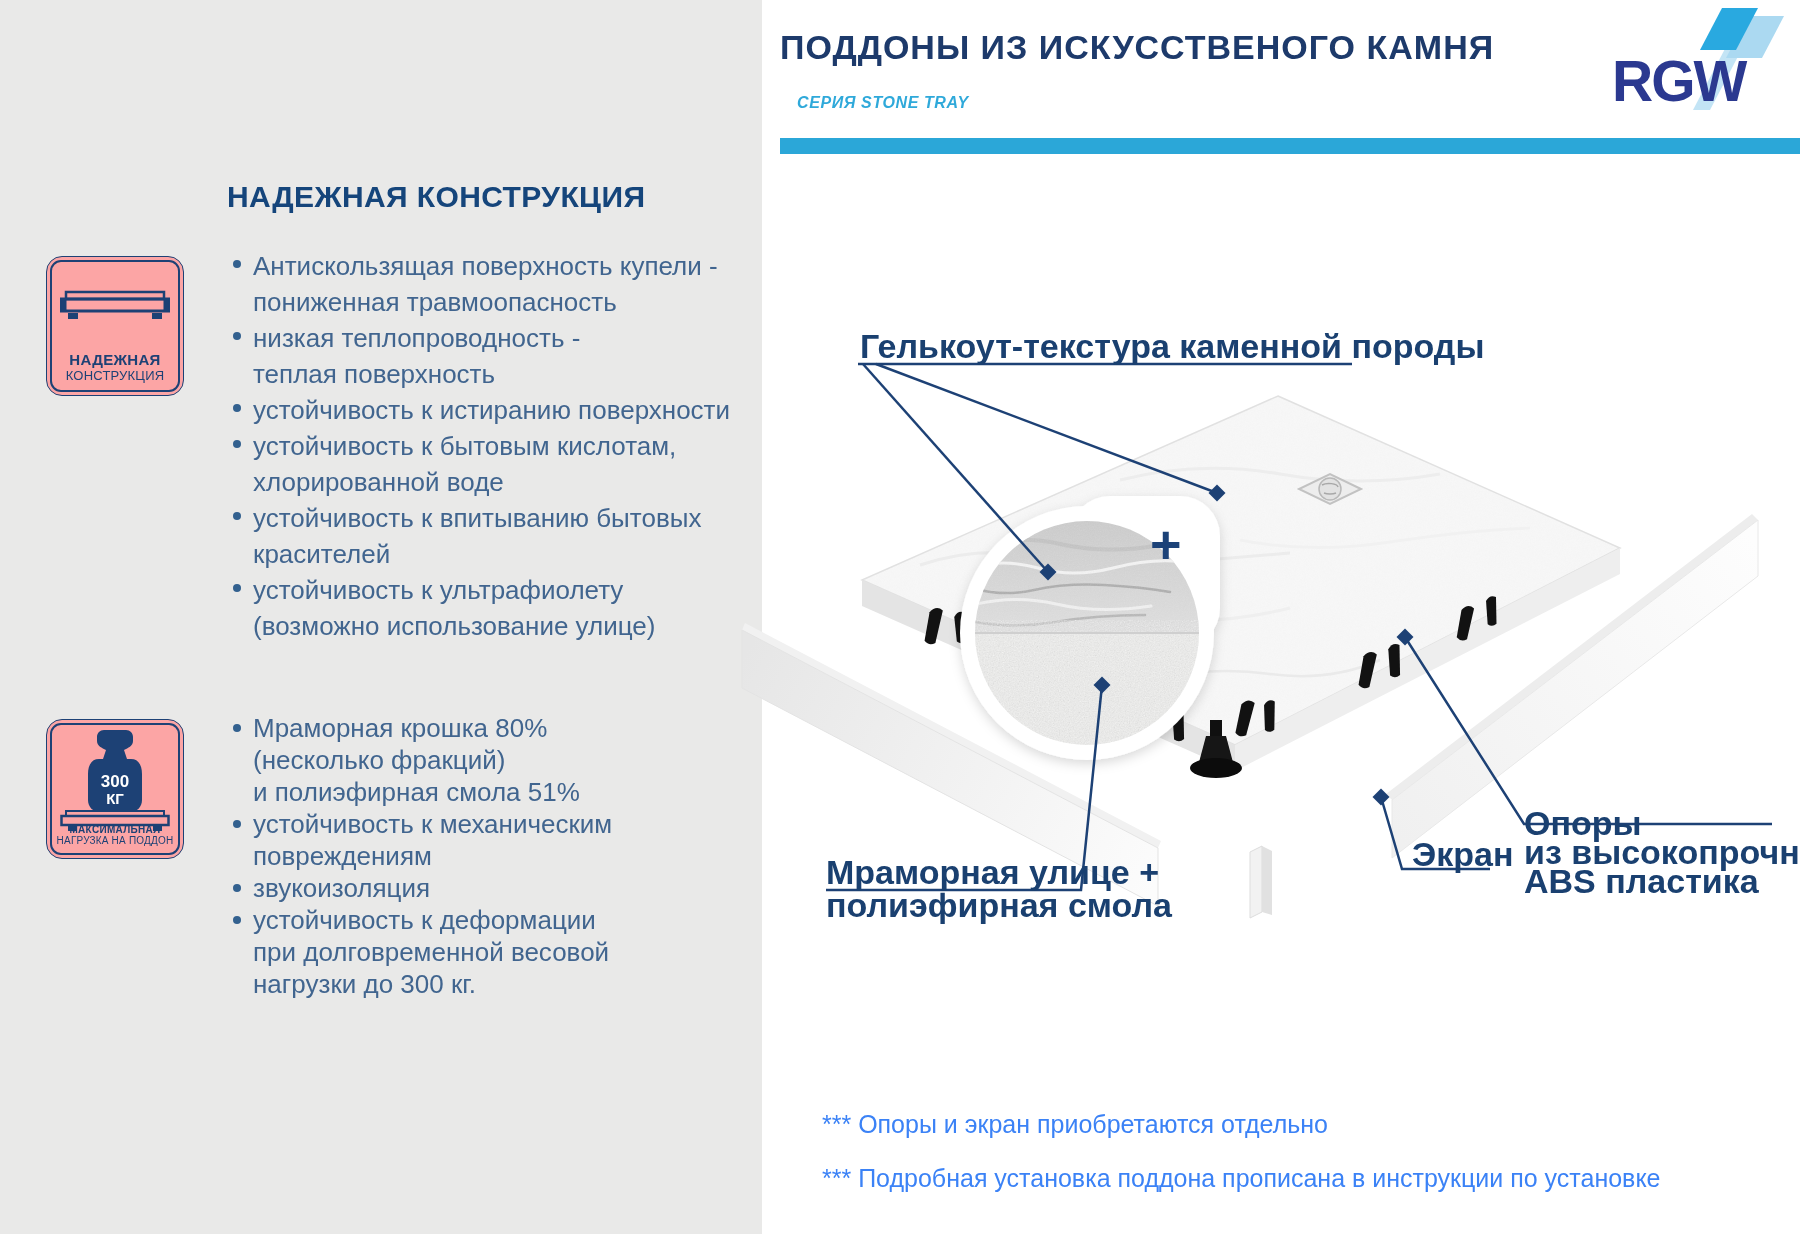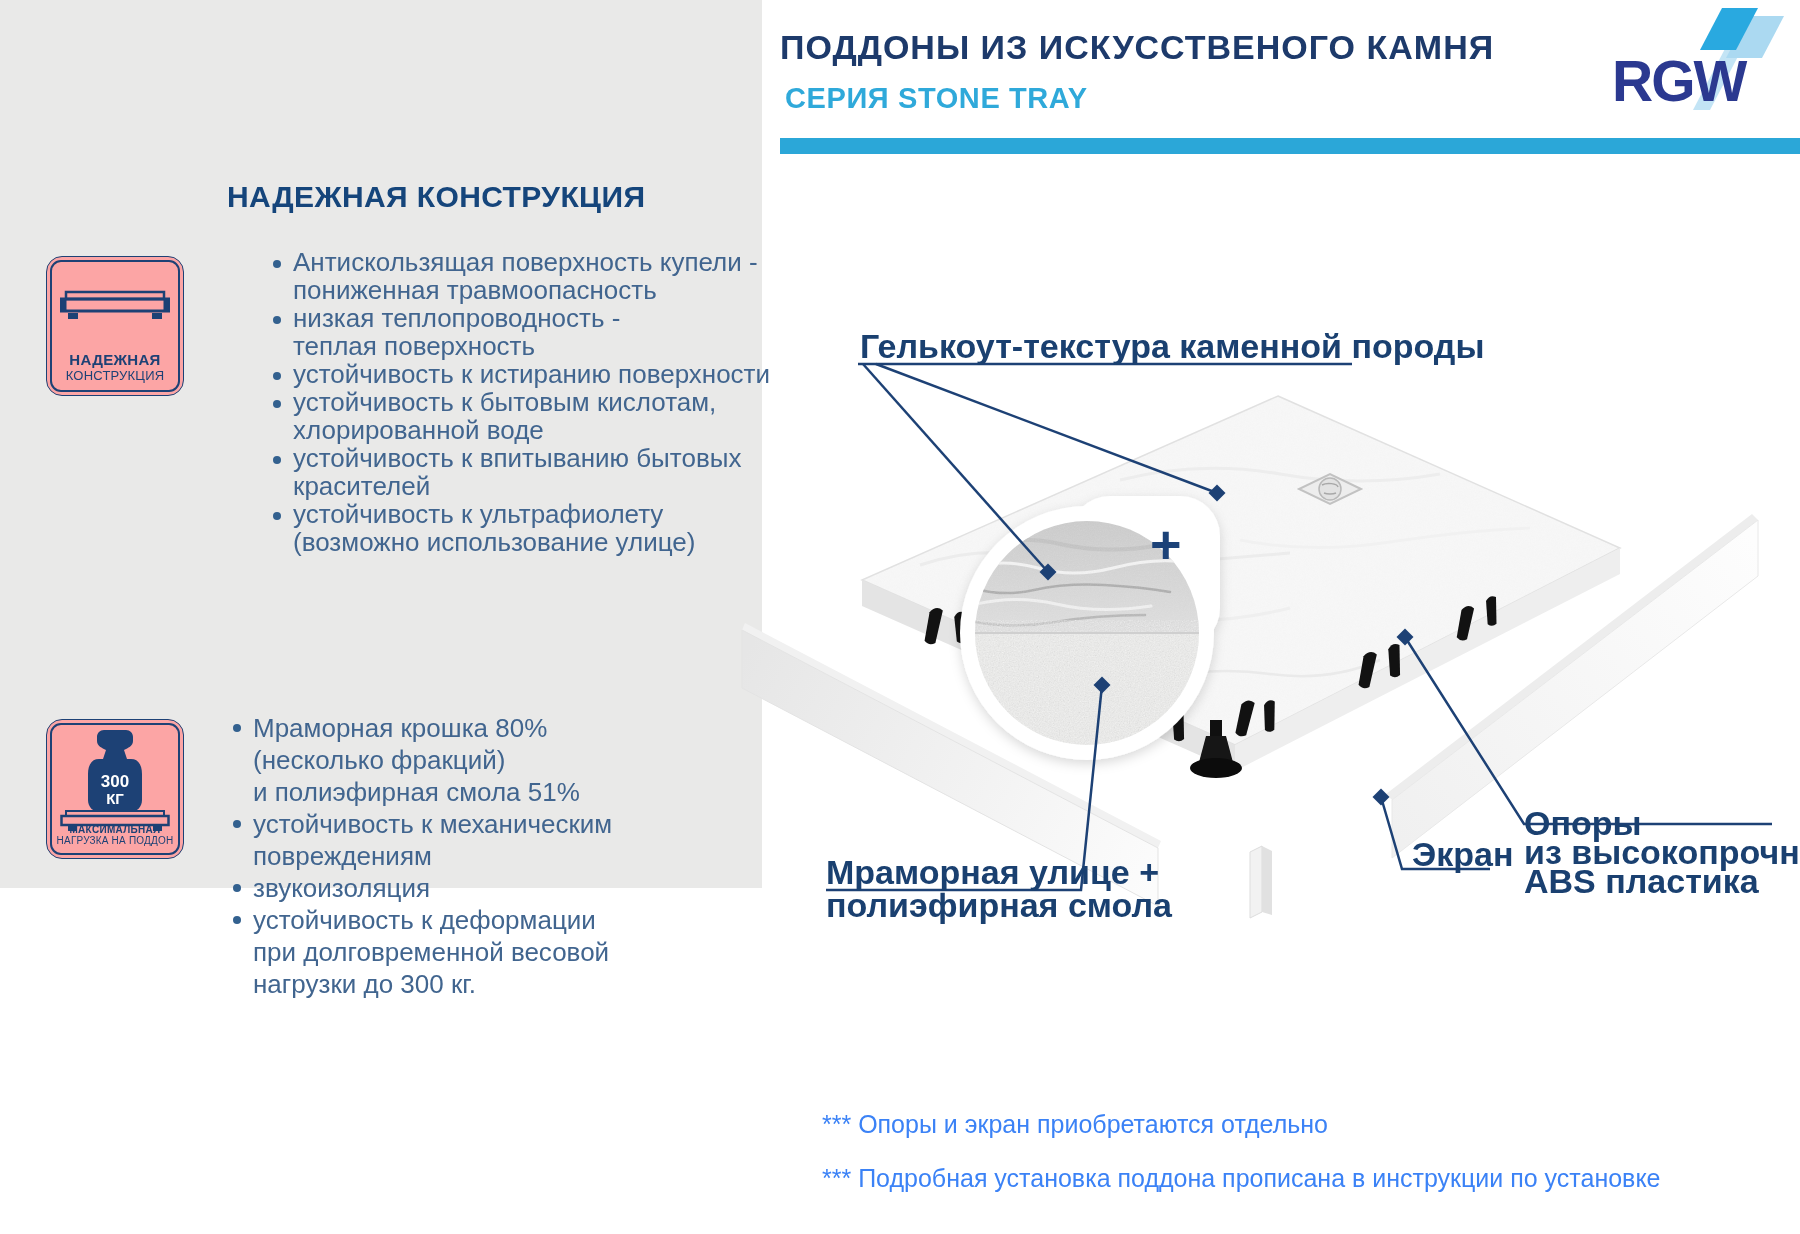--- a/index.html
+++ b/index.html
@@ -1,24 +1,24 @@
 <!DOCTYPE html>
 <html lang="ru"><head>
 <meta charset="utf-8">
 <style>
   html,body{margin:0;padding:0;background:#fff;}
   body{font-family:"Liberation Sans",sans-serif;}
   .page{position:relative;width:1800px;height:1234px;background:#ffffff;overflow:hidden;}
 
   
-  .left-panel{position:absolute;left:0;top:0;width:762px;height:888px;background:#e9e9e8;}
+  .left-panel{position:absolute;left:0;top:0;width:762px;height:1234px;background:#e9e9e8;}
   .panel-heading{position:absolute;left:227px;top:180px;margin:0;font-size:30px;font-weight:bold;
     color:#15457b;letter-spacing:.4px;white-space:nowrap;}
   .flist{position:absolute;width:500px;color:#41658f;font-size:26px;}
-  .list1{left:253px;top:248px;line-height:28px;margin-left:40px;}
+  .list1{left:253px;top:248px;line-height:36px;}
   .list2{left:253px;top:712px;line-height:32px;}
   .li{position:relative;margin:0;}
   .li .dot{position:absolute;left:-20px;top:12px;width:8px;height:8px;border-radius:50%;background:#33618f;}
   .li-text{white-space:pre-line;}
 
   
   .badge{position:absolute;width:136px;height:138px;background:#fca5a5;border:1.5px solid #1d4175;border-radius:16px;}
   .badge-inner{position:absolute;inset:3px;border:2px solid #1d4175;border-radius:11px;}
   .badge1{left:46px;top:256px;}
   .badge2{left:46px;top:719px;}
@@ -28,22 +28,22 @@
   .badge-text{position:absolute;left:0;right:0;bottom:12px;text-align:center;color:#1d4175;}
   .badge-l1{font-weight:bold;letter-spacing:.3px;}
   .badge1 .badge-l1{font-size:15px;}
   .badge1 .badge-l2{font-size:13px;letter-spacing:.2px;}
   .badge2 .badge-l1{font-size:10px;}
   .badge2 .badge-l2{font-size:10px;letter-spacing:.2px;}
 
   
   .title{position:absolute;left:780px;top:28px;margin:0;font-size:34px;font-weight:bold;
     color:#1d3a6b;letter-spacing:1px;white-space:nowrap;}
-  .subtitle{position:absolute;left:781px;top:78px;margin:4px;font-size:29px;font-weight:bold;
-    color:#2fa9da;letter-spacing:.6px;white-space:nowrap;}
+  .subtitle{position:absolute;left:781px;top:78px;margin:16px;font-size:16px;font-weight:bold;
+    color:#2fa9da;letter-spacing:.6px;white-space:nowrap;font-style:italic;}
   .accent-bar{position:absolute;left:780px;top:138px;width:1020px;height:16px;background:#2ba7d8;}
   .logo{position:absolute;left:1600px;top:0;width:200px;height:115px;}
 
   
   .diagram{position:absolute;left:0;top:0;width:1800px;height:1234px;pointer-events:none;}
   .callout{position:absolute;color:#1a4070;font-weight:bold;font-size:34px;line-height:30px;white-space:nowrap;}
   .lbl-gelcoat{left:860px;top:331px;width:492px;text-align:center;}
   .lbl-marble{left:826px;top:856px;line-height:33px;}
   .lbl-supports{left:1524px;top:765px;line-height:29px;margin-top:44px;}
   .lbl-screen{left:1412px;top:839px;}

